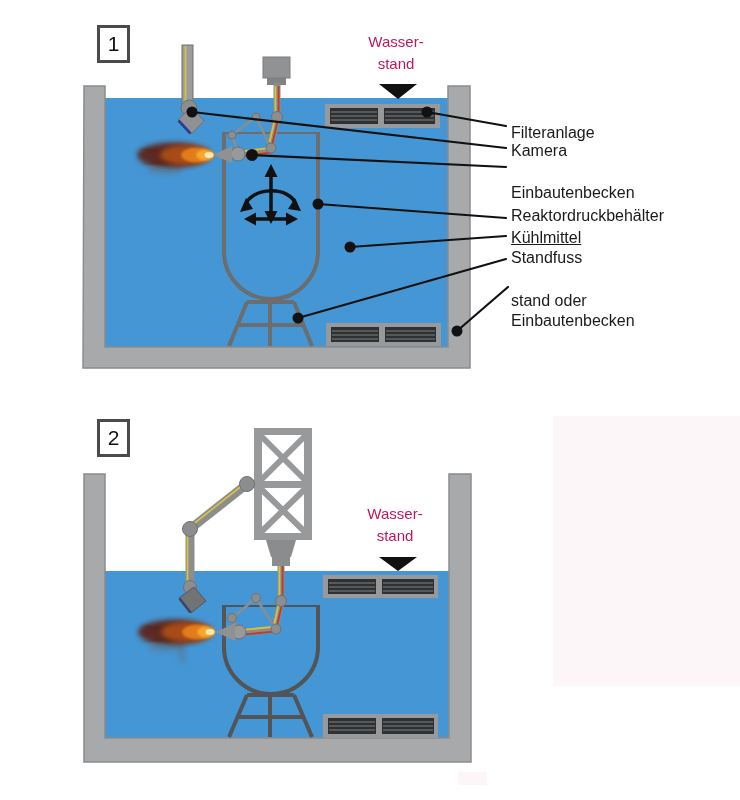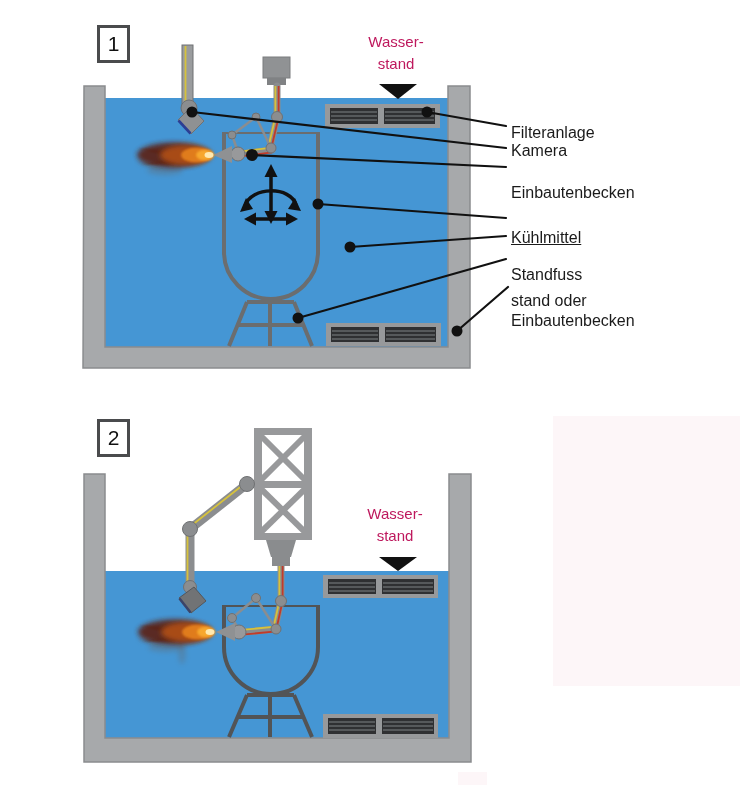--- a/index.html
+++ b/index.html
@@ -258,18 +258,19 @@
   <div>stand</div>
 </div>
 <div class="wslabel" style="left:352px;top:503px;">
   <div>Wasser-</div>
   <div>stand</div>
 </div>
 
 <div class="txt" style="left:511px;top:122px;">Filteranlage</div>
 <div class="txt" style="left:511px;top:140px;">Kamera</div>
 <div class="txt" style="left:511px;top:182px;">Einbautenbecken</div>
+<div class="txt" style="left:511px;top:205px;">Reaktordruckbehälter</div>
 <div class="txt" style="left:511px;top:227px;text-decoration:underline;">Kühlmittel</div>
-<div class="txt" style="left:511px;top:264px;">Standfuss</div>
+<div class="txt" style="left:511px;top:247px;">Standfuss</div>
 <div class="txt" style="left:511px;top:290px;">stand oder</div>
 <div class="txt" style="left:511px;top:310px;">Einbautenbecken</div>
 
 </div>
 
 </body></html>

